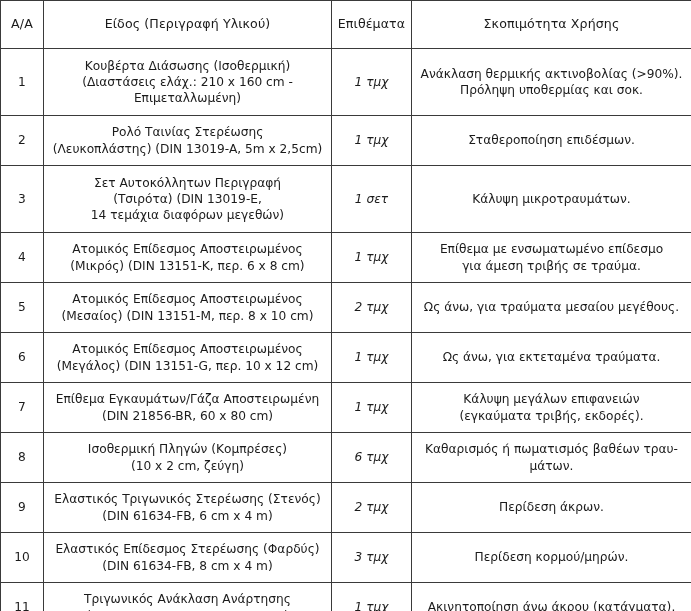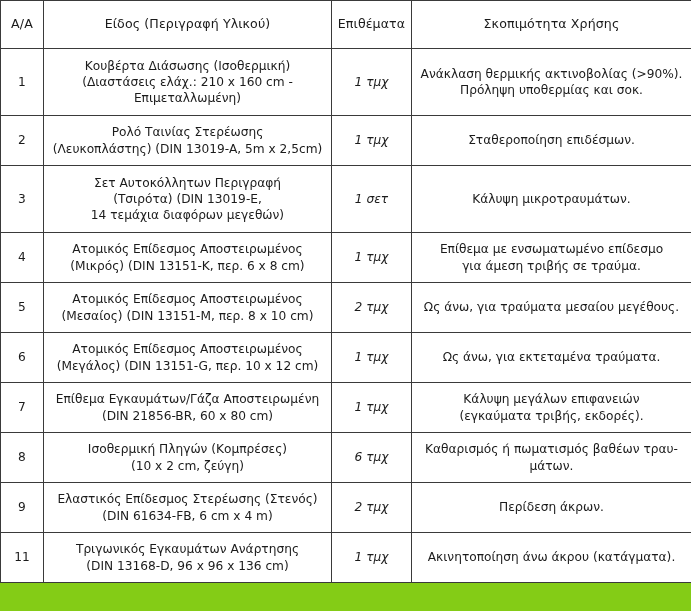--- a/index.html
+++ b/index.html
@@ -184,32 +184,43 @@
           </td>
           <td class="cell-quantity">6 τμχ</td>
           <td class="cell-purpose">
             <span class="line">Καθαρισμός ή πωματισμός βαθέων τραυ-</span>
             <span class="line">μάτων.</span>
           </td>
         </tr>
         <tr data-rowheight="2">
           <td class="cell-index">9</td>
           <td class="cell-description">
-            <span class="line">Ελαστικός Επίδεσμος Στερέωσης (Στενός)</span>
+            <span class="line">Ελαστικός Τριγωνικός Στερέωσης (Στενός)</span>
             <span class="line">(DIN 61634-FB, 6 cm x 4 m)</span>
           </td>
           <td class="cell-quantity">2 τμχ</td>
           <td class="cell-purpose">
             <span class="line">Περίδεση άκρων.</span>
           </td>
         </tr>
         <tr data-rowheight="2">
+          <td class="cell-index">10</td>
+          <td class="cell-description">
+            <span class="line">Ελαστικός Επίδεσμος Στερέωσης (Φαρδύς)</span>
+            <span class="line">(DIN 61634-FB, 8 cm x 4 m)</span>
+          </td>
+          <td class="cell-quantity">3 τμχ</td>
+          <td class="cell-purpose">
+            <span class="line">Περίδεση κορμού/μηρών.</span>
+          </td>
+        </tr>
+        <tr data-rowheight="2">
           <td class="cell-index">11</td>
           <td class="cell-description">
-            <span class="line">Τριγωνικός Εγκαυμάτων Ανάρτησης</span>
+            <span class="line">Τριγωνικός Ανάκλαση Ανάρτησης</span>
             <span class="line">(DIN 13168-D, 96 x 96 x 136 cm)</span>
           </td>
           <td class="cell-quantity">1 τμχ</td>
           <td class="cell-purpose">
             <span class="line">Ακινητοποίηση άνω άκρου (κατάγματα).</span>
           </td>
         </tr>
       </tbody>
   </table>
 </div>

